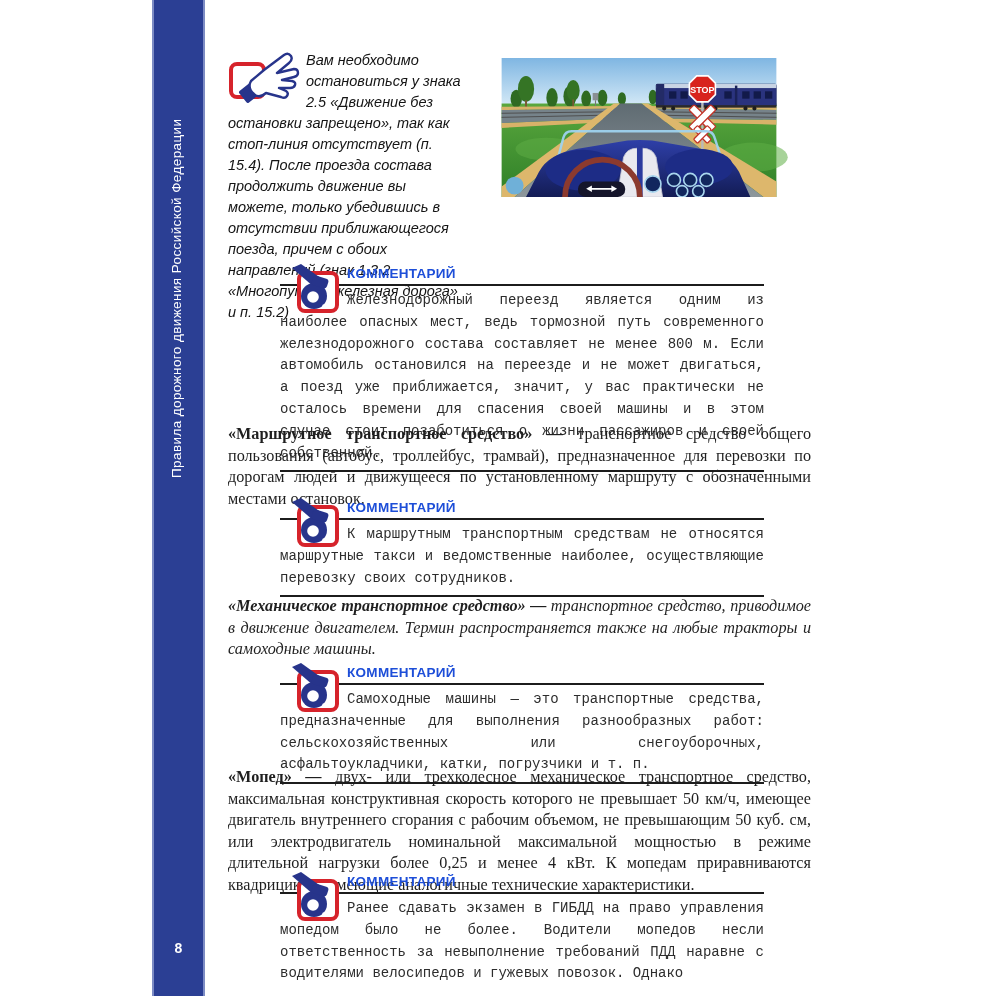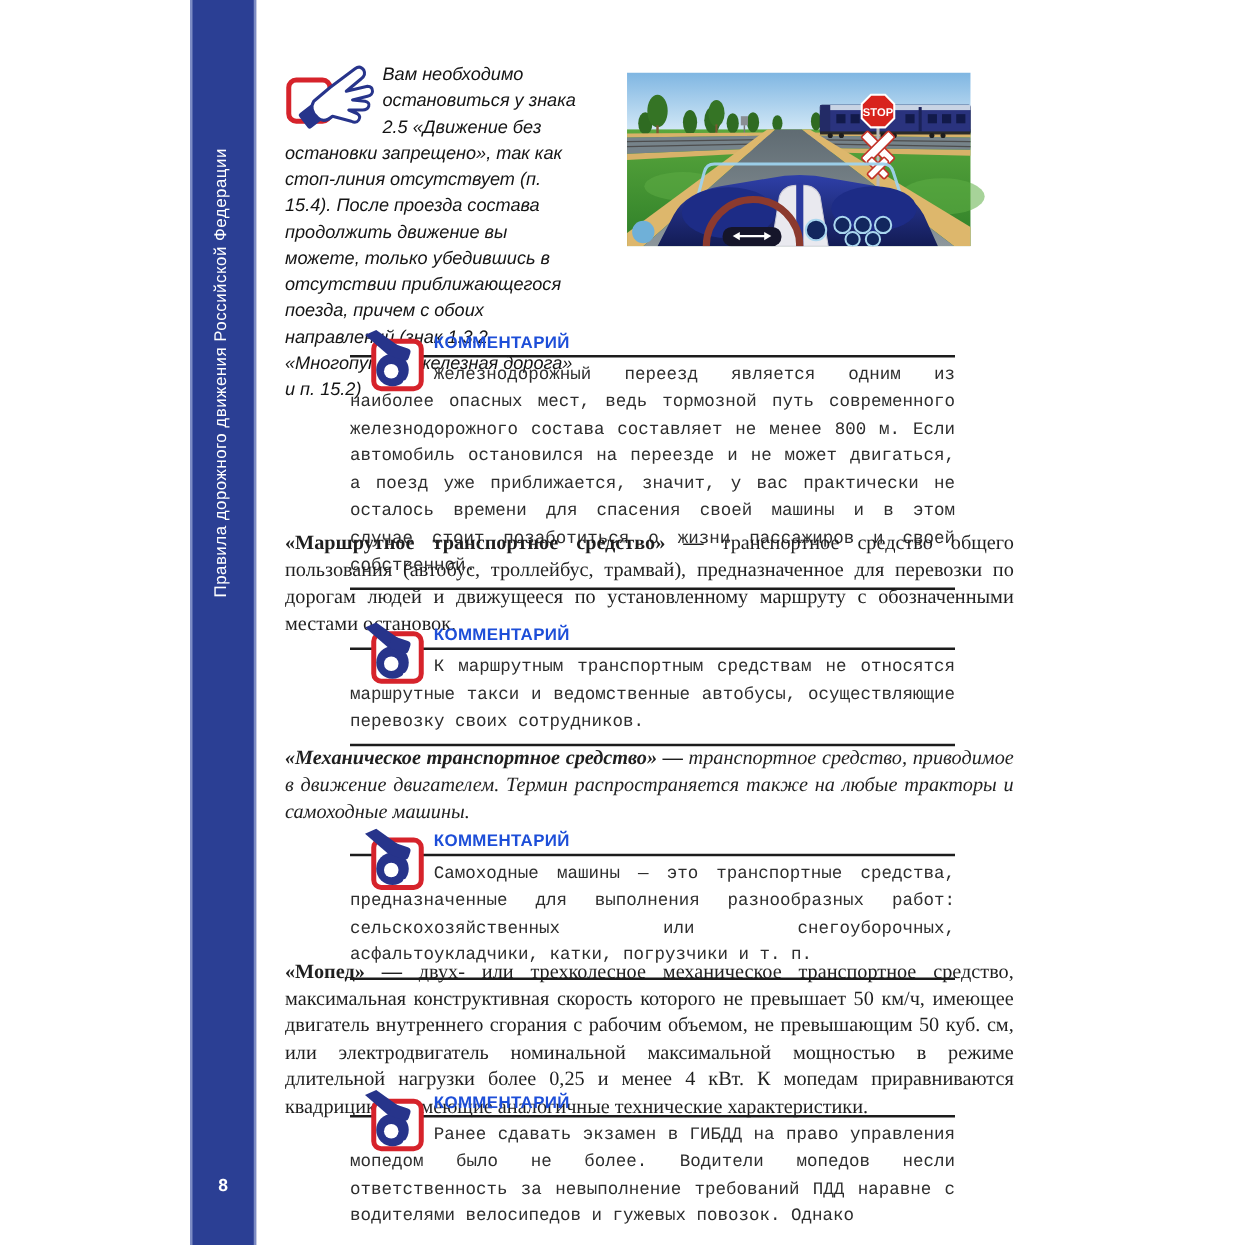--- a/index.html
+++ b/index.html
@@ -249,21 +249,21 @@
       <rect x="13" y="10" width="38" height="38" rx="6" fill="#ffffff" stroke="#d6232b" stroke-width="4"></rect>
       <polygon points="28,24 6,5 15,1 36,16" fill="#27348b"></polygon>
       <circle cx="28" cy="33" r="13" fill="#27348b"></circle>
       <rect x="26" y="14" width="16" height="10" rx="3" fill="#27348b" transform="rotate(18 34 19)"></rect>
       <circle cx="27" cy="34" r="5.8" fill="#ffffff"></circle>
       <circle cx="38" cy="43" r="1.8" fill="#ffffff"></circle>
     </svg>
   </span>
   <div class="c-title">КОММЕНТАРИЙ</div>
   <div class="c-rule"></div>
-  <p class="c-body">К маршрутным транспортным средствам не относятся маршрутные такси и ведомственные автобусы, осуществляющие перевозку своих сотрудников.</p>
+  <p class="c-body">К маршрутным транспортным средствам не относятся маршрутные такси и ведомственные наиболее, осуществляющие перевозку своих сотрудников.</p>
   <div class="c-rule bottom"></div>
 </section>
 
 <p class="def d2"><b>«Механическое транспортное средство» —</b> <span>транспортное средство, приводимое в движение двигателем. Термин распространяется также на любые тракторы и самоходные машины.</span></p>
 
 <section class="comment c3">
   <span class="whistle">
     <svg viewBox="0 0 56 52" width="56" height="52">
       <rect x="13" y="10" width="38" height="38" rx="6" fill="#ffffff" stroke="#d6232b" stroke-width="4"></rect>
       <polygon points="28,24 6,5 15,1 36,16" fill="#27348b"></polygon>

